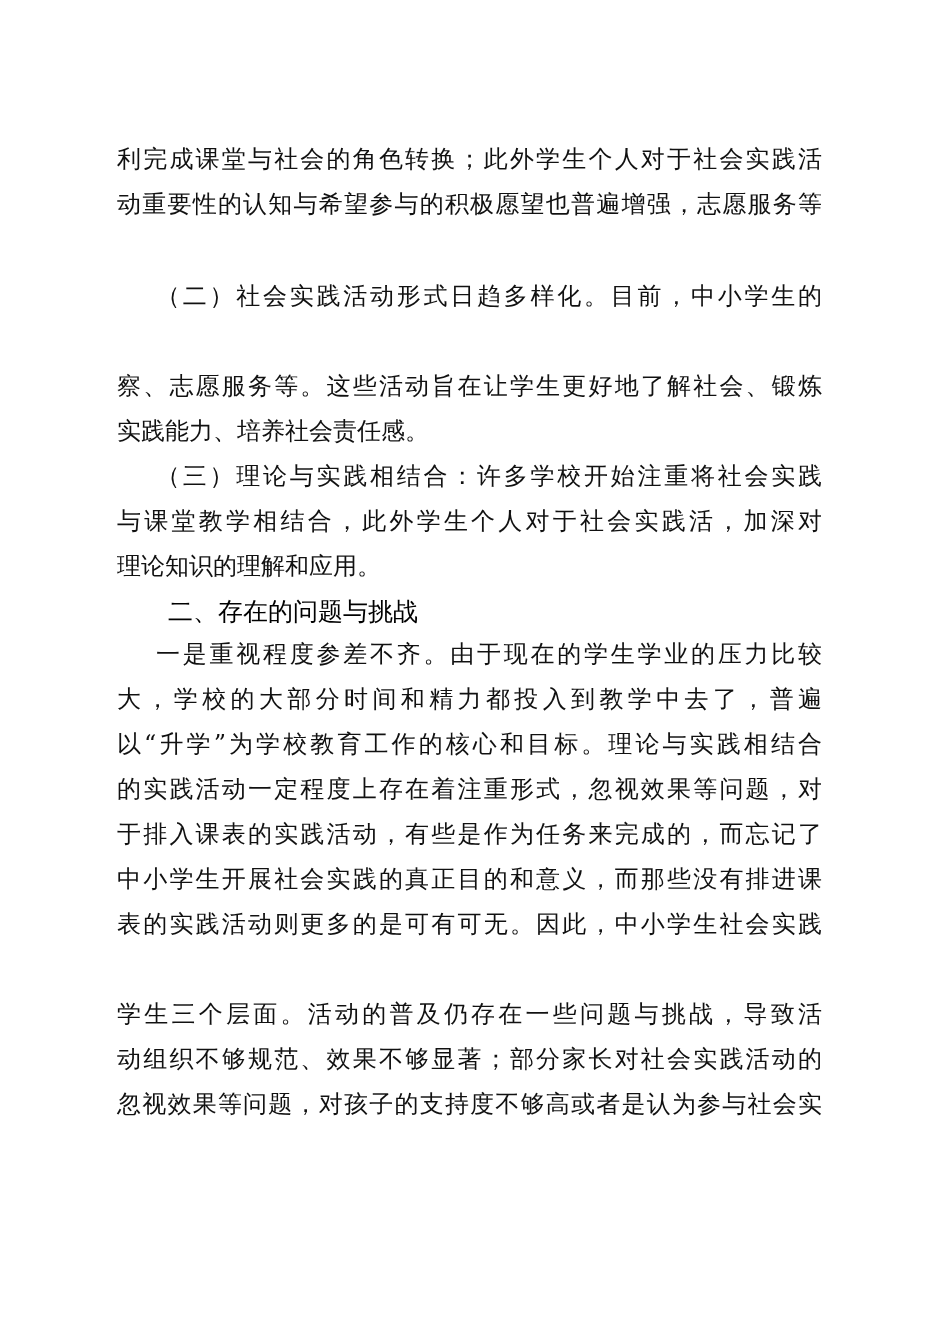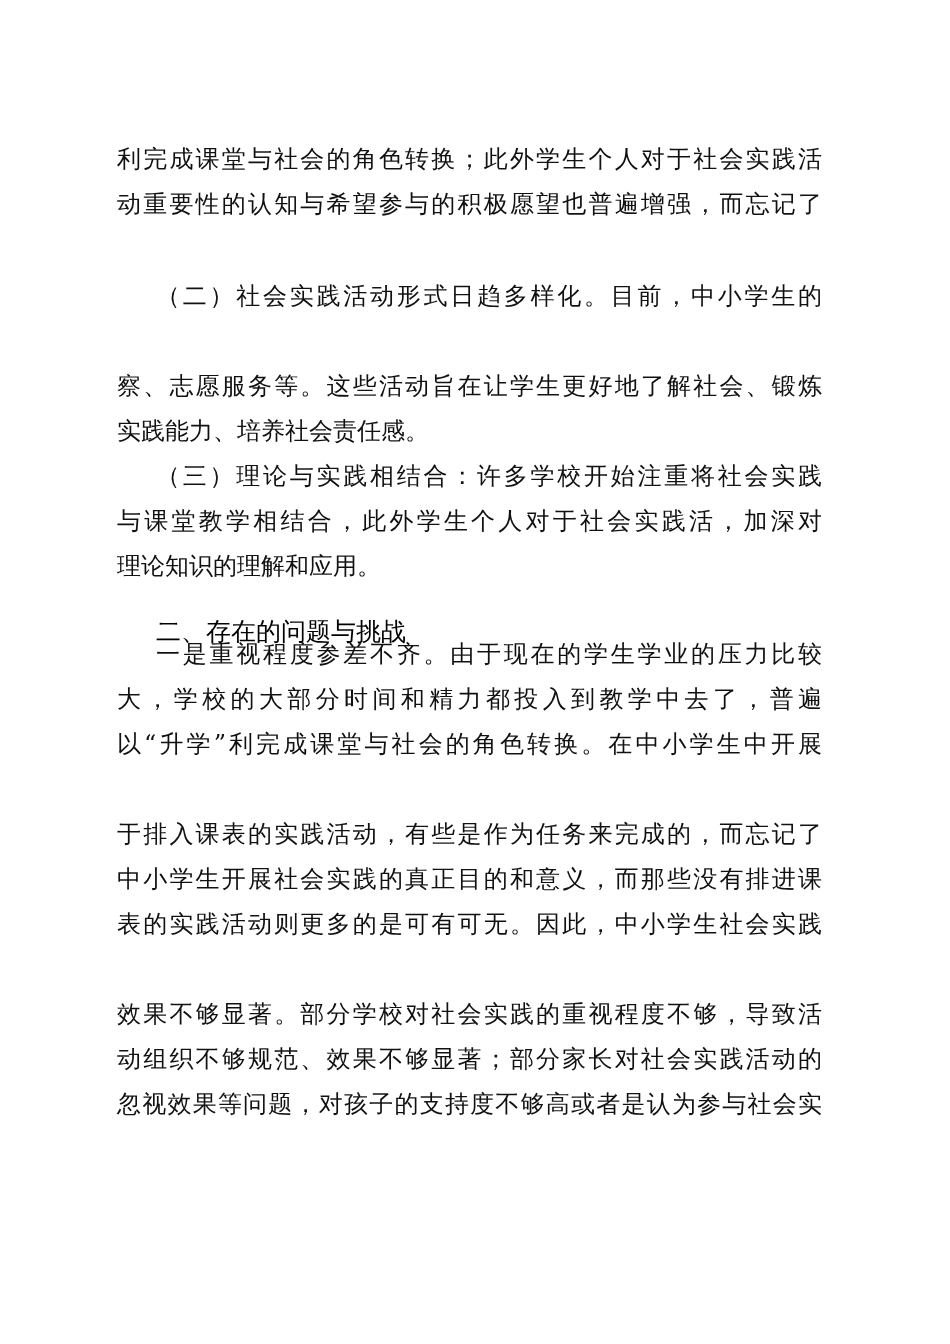--- a/index.html
+++ b/index.html
@@ -16,51 +16,51 @@
       color: #111111;
       white-space: nowrap;
       text-align: justify;
       text-align-last: justify;
       letter-spacing: 0;
     }
     .line.last { text-align-last: left; }
     .line.indent { left: 156px; width: 666px; }
     .heading {
       position: absolute;
-      left: 156px;
+      left: 168px;
       height: 45px;
       line-height: 45px;
       font-family: "DejaVu Sans", "Liberation Sans", sans-serif;
       font-size: 25px;
       color: #000000;
       white-space: nowrap;
-      margin-top: 20px;
     }
   </style>
 </head>
 <body>
 
 <div class="page">
 
   <div class="line" style="top:137px">利完成课堂与社会的角色转换；此外学生个人对于社会实践活</div>
-  <div class="line" style="top:182px">动重要性的认知与希望参与的积极愿望也普遍增强，而忘记了</div>
+  <div class="line" style="top:182px">动重要性的认知与希望参与的积极愿望也普遍增强，志愿服务等</div>
 
   <div class="line indent" style="top:274px">（二）社会实践活动形式日趋多样化。目前，中小学生的</div>
   <div class="line" style="top:364px">察、志愿服务等。这些活动旨在让学生更好地了解社会、锻炼</div>
   <div class="line last" style="top:409px">实践能力、培养社会责任感。</div>
 
   <div class="line indent" style="top:454px">（三）理论与实践相结合：许多学校开始注重将社会实践</div>
   <div class="line" style="top:499px">与课堂教学相结合，此外学生个人对于社会实践活，加深对</div>
   <div class="line last" style="top:544px">理论知识的理解和应用。</div>
 
   <div class="heading" style="top:589px">二、存在的问题与挑战</div>
 
   <div class="line indent" style="top:632px">一是重视程度参差不齐。由于现在的学生学业的压力比较</div>
   <div class="line" style="top:677px">大，学校的大部分时间和精力都投入到教学中去了，普遍</div>
-  <div class="line" style="top:722px">以“升学”利完成课堂与社会的角色转换。在中小学生中开展</div>
+  <div class="line" style="top:722px">以“升学”为学校教育工作的核心和目标。理论与实践相结合</div>
+  <div class="line" style="top:767px">的实践活动一定程度上存在着注重形式，忽视效果等问题，对</div>
   <div class="line" style="top:812px">于排入课表的实践活动，有些是作为任务来完成的，而忘记了</div>
   <div class="line" style="top:902px">表的实践活动则更多的是可有可无。因此，中小学生社会实践</div>
   <div class="line" style="top:857px">中小学生开展社会实践的真正目的和意义，而那些没有排进课</div>
-  <div class="line" style="top:992px">效果不够显著。部分学校对社会实践的重视程度不够，导致活</div>
+  <div class="line" style="top:992px">学生三个层面。活动的普及仍存在一些问题与挑战，导致活</div>
   <div class="line" style="top:1037px">动组织不够规范、效果不够显著；部分家长对社会实践活动的</div>
   <div class="line" style="top:1082px">忽视效果等问题，对孩子的支持度不够高或者是认为参与社会实</div>
 
 </div>
 
 </body></html>

